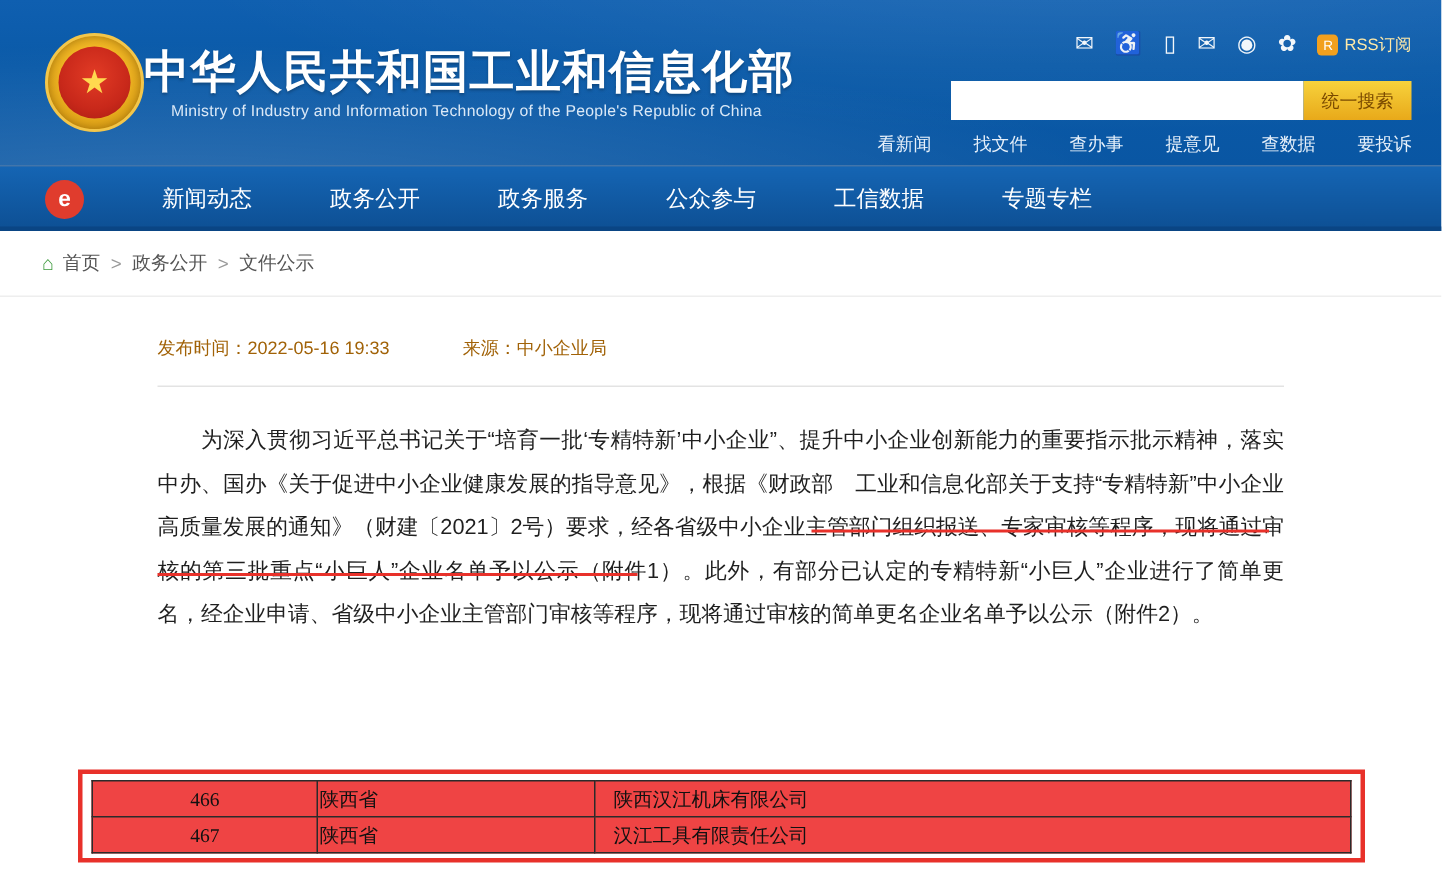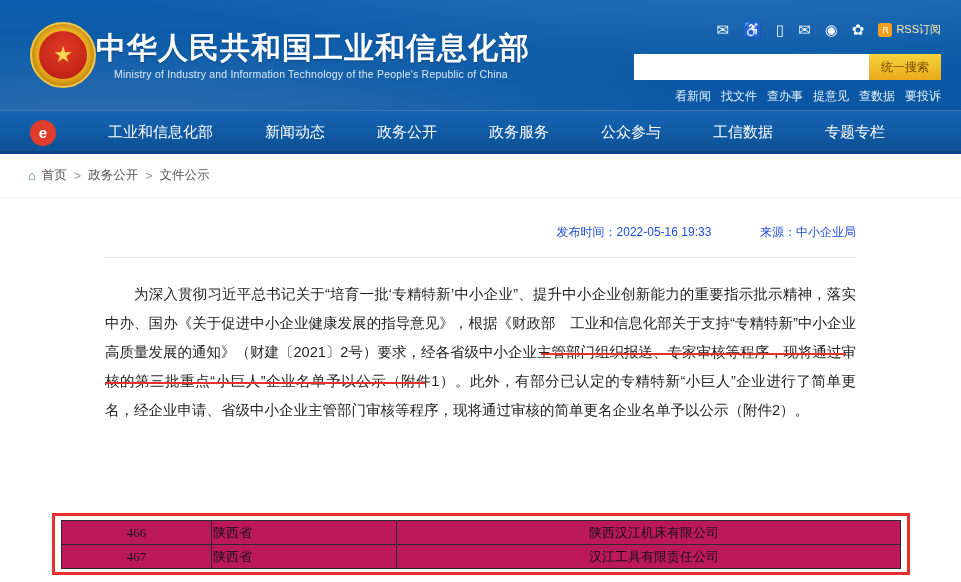--- a/index.html
+++ b/index.html
@@ -83,21 +83,21 @@
     color:#333;
   }
   .search-btn {
     height:26px; padding: 0 12px;
     background: linear-gradient(180deg,#f7d23c,#e8a91a);
     border:none; color:#7a4a00; font-size:12px; cursor:pointer;
     white-space:nowrap;
   }
   .quick-links {
     position:absolute; right: 20px; top: 88px;
-    display:flex; gap: 10px;
+    display:flex; gap: 28px;
     color:#e6f0fa; font-size: 12px;
   }
   .quick-links span { cursor:pointer; }
 
   
   .nav {
     height: 44px;
     background: linear-gradient(180deg,#1565b4,#0d4f93);
     border-top: 1px solid rgba(255,255,255,0.22);
     display:flex; align-items:center;
@@ -141,23 +141,23 @@
   .title {
     margin-top: 40px;
     text-align:center;
     font-size: 20px;
     line-height: 34px;
     font-weight: bold;
     color: #1a1a1a;
   }
   .meta {
     margin-top: 26px;
-    text-align:right;
+    text-align:left;
     font-size: 12px;
-    color:#1d4ed8;
+    color:#a16207;
   }
   .meta .gap { display:inline-block; width: 42px; }
   .meta-line {
     margin-top: 16px;
     border-bottom: 1px solid #e3e3e3;
     width: 100%;
   }
   .para {
     margin-top: 22px;
     font-size: 14.5px;
@@ -178,32 +178,32 @@
   
   .table-wrap {
     position:absolute;
     left: 52px; top: 513px;
     width: 858px; height: 62px;
     border: 3px solid #e8312a;
     background:#fff;
   }
   table {
     width:100%; border-collapse: collapse;
-    background:#be185d;
+    background:#ef4444;
   }
   td {
     border: 1px solid #2b2b2b;
     height: 24px;
     font-size: 13px;
     color:#111;
     font-family: "Liberation Serif", serif;
   }
   td.num { width: 150px; text-align:center; }
   td.prov { width: 185px; text-align:left; }
-  td.name { padding-left: 12px; text-align:center; }
+  td.name { padding-left: 12px; text-align:left; }
   .tbl-inner { padding: 4px 6px; }
 </style>
 </head>
 <body>
 
 <div class="header">
 
   <div class="emblem">
     <div class="inner">★</div>
   </div>
@@ -234,21 +234,20 @@
     <span>找文件</span>
     <span>查办事</span>
     <span>提意见</span>
     <span>查数据</span>
     <span>要投诉</span>
   </div>
 </div>
 
 <div class="nav">
   <div class="home-ic">e</div>
-  <a>工业和信息化部</a>
   <a>新闻动态</a>
   <a>政务公开</a>
   <a>政务服务</a>
   <a>公众参与</a>
   <a>工信数据</a>
   <a>专题专栏</a>
 </div>
 
 <div class="crumb">
   <span class="hm">⌂</span>

